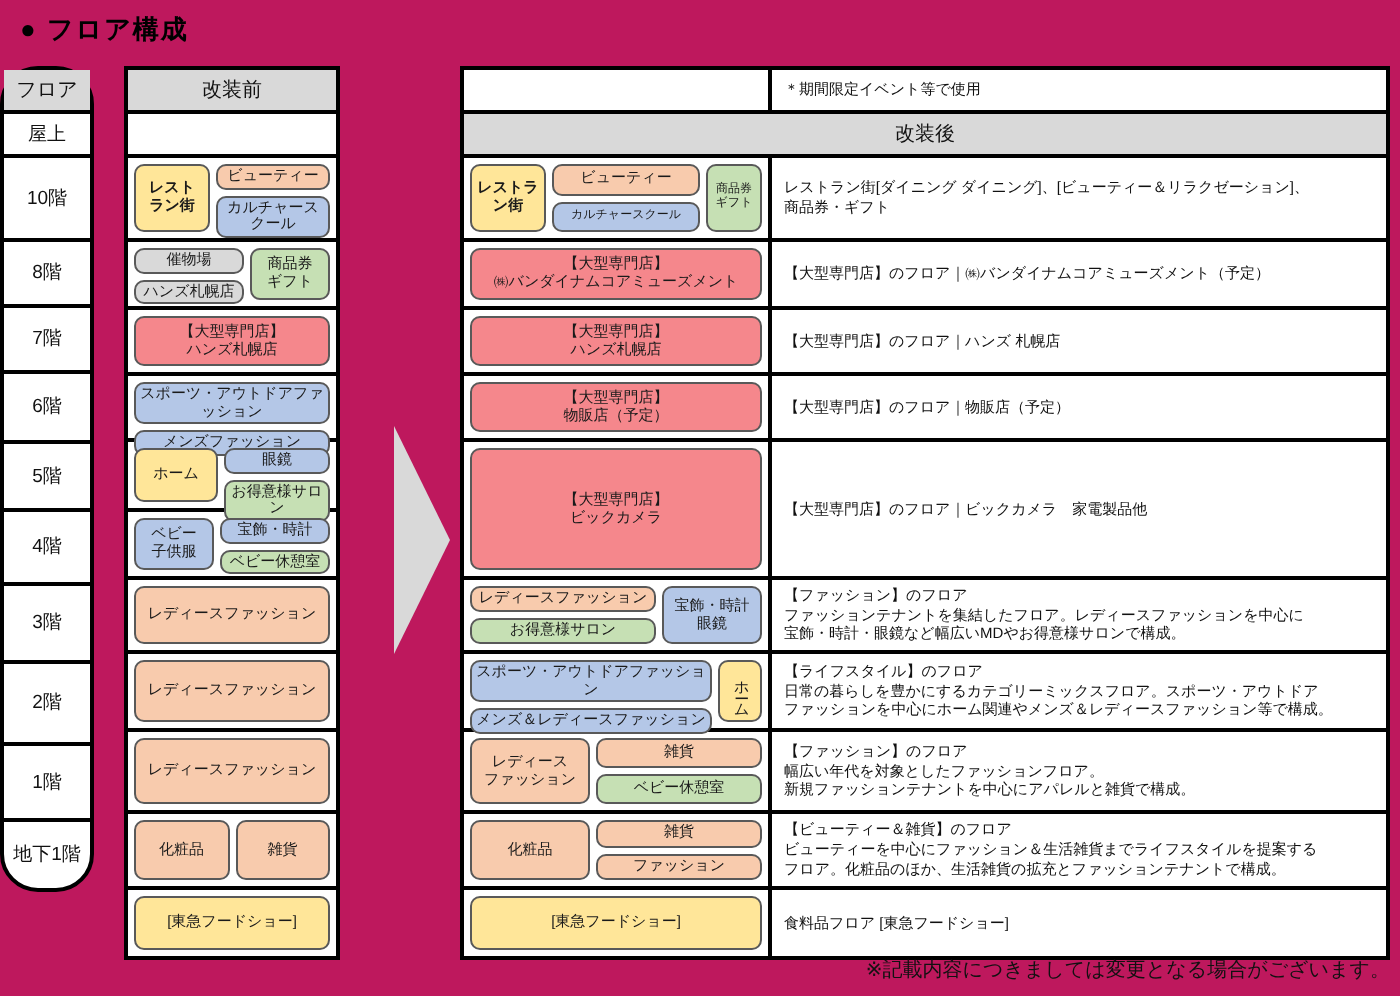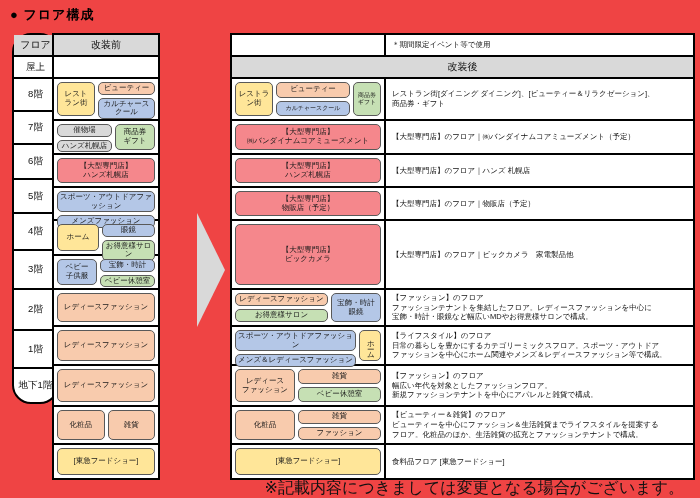--- a/index.html
+++ b/index.html
@@ -1,62 +1,63 @@
 <!DOCTYPE html>
 <html lang="ja" style="--yellow: #FFE699; --orange: #F8CBAD; --blue: #B4C7E7; --green: #C6E0B4; --red: #F5878C; --graybox: #D9D9D9; --headgray: #D9D9D9;"><head>
 <meta charset="utf-8">
 <style>
   :root{
     --yellow:#FFE699; --orange:#F8CBAD; --blue:#B4C7E7; --green:#C6E0B4;
     --red:#F5878C; --graybox:#D9D9D9; --headgray:#D9D9D9; --line:#000000;
   }
   *{margin:0;padding:0;box-sizing:border-box;}
   body{background:#fff;font-family:"Liberation Sans","DejaVu Sans",sans-serif;color:#1a1a1a;}
-  .page{position:relative;width:700px;height:498px;background:#ef4444;overflow:hidden;}
+  .page{position:relative;width:700px;height:498px;background:#be185d;overflow:hidden;}
   .title{position:absolute;left:10px;top:6px;font-size:13px;font-weight:bold;color:#000;letter-spacing:1px;}
   .tbl{position:absolute;top:33px;border:2px solid var(--line);background:#fff;}
-  .floor-tbl{left:12px;width:47px;border-radius:19px;}
-  .before-tbl{left:52px;width:108px;}
+  .floor-tbl{left:0;width:47px;border-radius:19px;}
+  .before-tbl{left:62px;width:108px;}
   .after-tbl{left:230px;width:465px;}
   .trow{border-bottom:2px solid var(--line);position:relative;}
   .trow.last{border-bottom:none;}
   .rh-hdr{height:22px}.rh-roof{height:22px}.rh-f10{height:42px}.rh-f9{height:34px}
   .rh-f8{height:33px}.rh-f7{height:33px}.rh-f6{height:35px}.rh-f5{height:34px}
   .rh-f4{height:37px}.rh-f3{height:39px}.rh-f2{height:41px}.rh-f1{height:38px}
   .rh-b1{height:33px}.rh-f65{height:69px}
   .thead{background:var(--headgray);display:flex;align-items:center;justify-content:center;font-size:10px;color:#111;}
   .flabel{display:flex;align-items:center;justify-content:center;font-size:9.5px;color:#111;}
   .cell{display:flex;gap:3px;padding:3px;height:100%;}
   .col{display:flex;flex-direction:column;gap:3px;flex:1;min-width:0;}
   .bx{border:1px solid #595959;border-radius:5px;display:flex;align-items:center;justify-content:center;
       text-align:center;font-size:7.5px;line-height:1.15;white-space:pre-line;padding:1px 2px;color:#1a1a1a;flex:1;min-width:0;}
   .c-y{background:var(--yellow)} .c-o{background:var(--orange)} .c-b{background:var(--blue)}
   .c-g{background:var(--green)} .c-r{background:var(--red)} .c-gr{background:var(--graybox)}
   .sm{font-size:6px;}
-  .w38{flex:0 0 38px;} .w40{flex:0 0 40px;} .w42{flex:0 0 42px;} .w28{flex:0 0 28px;}
+  .w38{flex:0 0 38px;font-weight:bold;} .w40{flex:0 0 40px;} .w42{flex:0 0 42px;} .w28{flex:0 0 28px;}
   .w50{flex:0 0 50px;} .w60{flex:0 0 60px;} .w22{flex:0 0 22px;}
   .vert{writing-mode:vertical-rl;letter-spacing:1px;}
   .arow{display:flex;height:100%;}
   .abox{flex:0 0 154px;border-right:2px solid var(--line);height:100%;}
   .adesc{flex:1;display:flex;align-items:center;padding:1px 6px;font-size:7.5px;line-height:1.3;
          white-space:pre-line;color:#111;min-width:0;}
   .arrow{position:absolute;left:197px;top:213px;width:0;height:0;
          border-top:57px solid transparent;border-bottom:57px solid transparent;border-left:28px solid var(--graybox);}
-  .footer{position:absolute;top:478px;right:16px;font-size:16px;color:#111;}
+  .footer{position:absolute;top:478px;right:5px;font-size:10px;color:#111;}
 </style>
 </head>
 <body>
 
 <div class="page">
 
   <div class="title">● フロア構成</div>
 
   <div class="tbl floor-tbl">
     <div class="trow rh-hdr thead">フロア</div>
     <div class="trow rh-roof flabel">屋上</div>
+    <div class="trow rh-f10 flabel">10階</div>
     <div class="trow rh-f8 flabel">8階</div>
     <div class="trow rh-f7 flabel">7階</div>
     <div class="trow rh-f6 flabel">6階</div>
     <div class="trow rh-f5 flabel">5階</div>
     <div class="trow rh-f4 flabel">4階</div>
     <div class="trow rh-f3 flabel">3階</div>
     <div class="trow rh-f2 flabel">2階</div>
     <div class="trow rh-f1 flabel">1階</div>
     <div class="trow rh-b1 flabel last">地下1階</div>
   </div>

